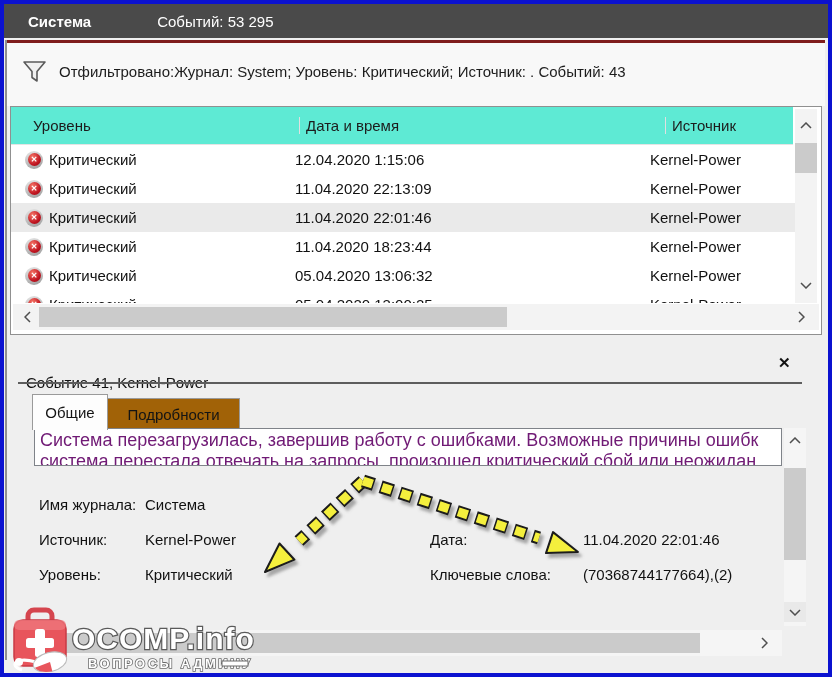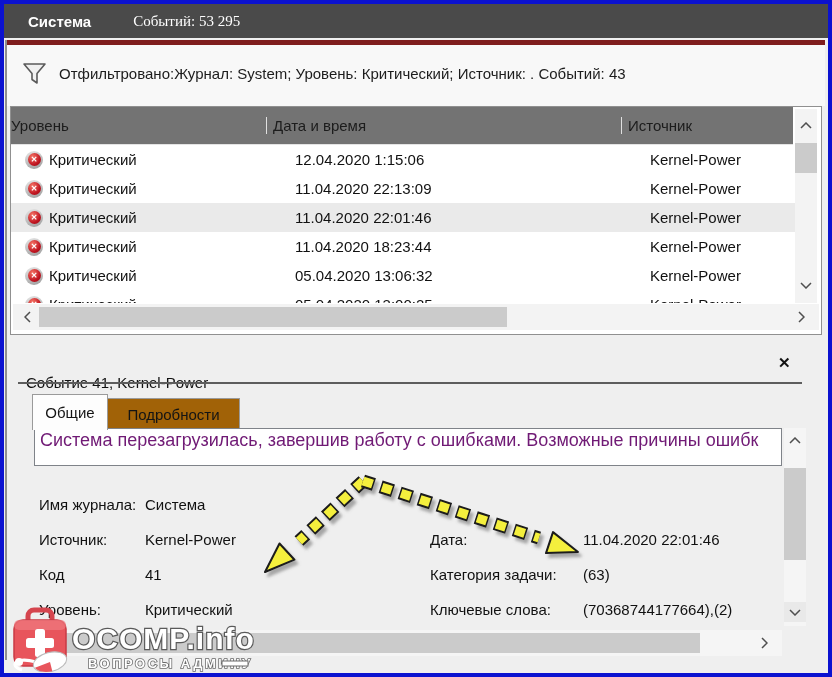--- a/index.html
+++ b/index.html
@@ -3,32 +3,32 @@
 <meta charset="utf-8">
 <style>
   html,body{margin:0;padding:0;background:#e9e9ee;}
   *{box-sizing:border-box;font-family:"Liberation Sans",sans-serif;}
   .window{position:relative;width:832px;height:677px;border:4px solid #0b12d0;background:#efefef;overflow:hidden;}
   .abs{position:absolute;}
 
   
   .topbar{left:0;top:0;width:824px;height:34px;background:#4a4a4a;color:#fff;display:flex;align-items:center;padding-left:24px;font-size:15px;}
   .topbar .title{font-weight:bold;}
-  .topbar .count{margin-left:42px;font-family:Liberation Serif, serif;}
+  .topbar .count{margin-left:66px;}
 
   .left-edge{left:1px;top:36px;width:2px;height:620px;background:#8f8f8f;}
 
   
-  .filterbar{left:3px;top:36px;width:818px;height:66px;background:#f8f8f8;border-top:5px solid #7f1d1d;}
+  .filterbar{left:3px;top:36px;width:818px;height:66px;background:#f8f8f8;border-top:3px solid #7f1d1d;}
   .filterbar .ftext{position:absolute;left:52px;top:20px;font-size:15px;color:#1c1c1c;}
   .funnel{position:absolute;left:14px;top:16px;}
 
   
   .table-panel{left:6px;top:102px;width:812px;height:229px;background:#fff;border:1px solid #909090;}
-  .lv-header{position:absolute;left:0;top:0;width:782px;height:38px;display:flex;align-items:center;font-size:15px;color:#1c1c1c;background:#737373;border-bottom:1px solid #e4e4e4;}
+  .lv-header{position:absolute;left:0;top:0;width:782px;height:38px;display:flex;align-items:center;padding-left:22px;font-size:15px;color:#1c1c1c;background:#5eead4;border-bottom:1px solid #e4e4e4;gap:11px;}
   .lv-header .h1{width:262px;}
   .lv-header .h2{width:355px;border-left:1px solid #e0e0e0;padding-left:6px;margin-left:-7px;}
   .lv-header .h3{flex:1;border-left:1px solid #e0e0e0;padding-left:6px;}
   .lv-rows{position:absolute;left:0;top:38px;width:784px;height:158px;overflow:hidden;}
   .row{display:flex;align-items:center;height:29px;padding-left:14px;font-size:15px;color:#111;}
   .row.selected{background:#eaeaea;}
   .row .c1{width:270px;display:flex;align-items:center;gap:6px;}
   .row .c2{width:355px;}
   .row .c3{flex:1;}
   .crit{width:18px;height:18px;border-radius:50%;background:linear-gradient(160deg,#e8e8e8,#9a9a9a);display:inline-flex;align-items:center;justify-content:center;flex:none;}
@@ -188,38 +188,33 @@
   <div class="abs detail-pane">
     <div class="detail-header">Событие 41, Kernel-Power</div>
     <div class="detail-close">✕</div>
     <div class="detail-sep"></div>
 
     <div class="tab active">Общие</div>
     <div class="tab inactive">Подробности</div>
 
     <div class="desc-box">
       <div>Система перезагрузилась, завершив работу с ошибками. Возможные причины ошибк</div>
+      <div>система перестала отвечать на запросы, произошел критический сбой или неожидан</div>
     </div>
 
     <div class="fields">
       <div class="frow">
         <span class="ll">Имя журнала:</span>
         <span class="lv">Система</span>
       </div>
       <div class="frow">
         <span class="ll">Источник:</span>
         <span class="lv">Kernel-Power</span>
         <span class="rl">Дата:</span>
         <span class="rv">11.04.2020 22:01:46</span>
-      </div>
-      <div class="frow">
-        <span class="ll">Код</span>
-        <span class="lv">41</span>
-        <span class="rl">Категория задачи:</span>
-        <span class="rv">(63)</span>
       </div>
       <div class="frow">
         <span class="ll">Уровень:</span>
         <span class="lv">Критический</span>
         <span class="rl">Ключевые слова:</span>
         <span class="rv">(70368744177664),(2)</span>
       </div>
     </div>
 
     <div class="d-vscroll">

